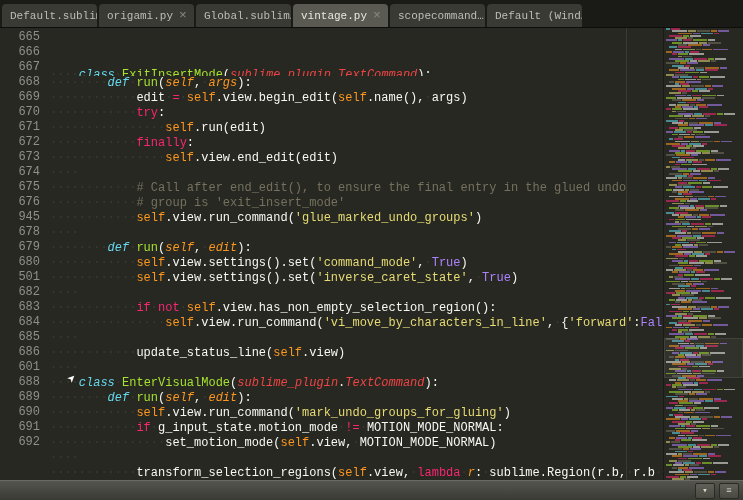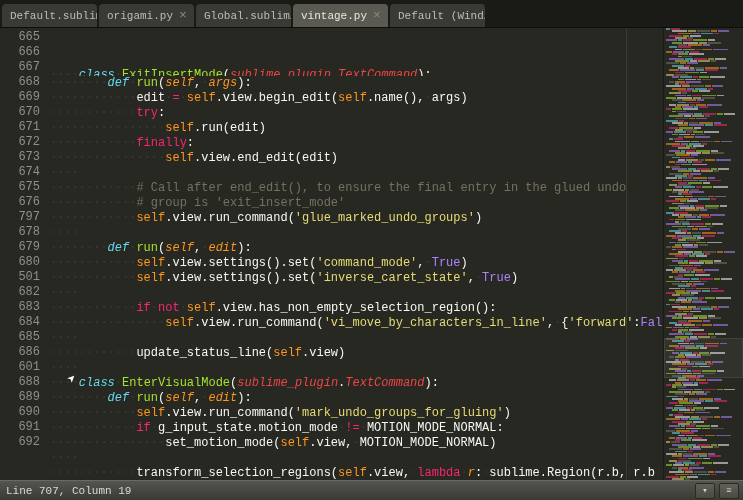--- a/index.html
+++ b/index.html
@@ -179,39 +179,42 @@
       <span class="close">×</span>
     </div>
     <div class="tab">
       <span>Global.sublim…</span>
     </div>
     <div class="tab active">
       <span>vintage.py</span>
       <span class="close">×</span>
     </div>
     <div class="tab">
+      <span>scopecommand…</span>
+    </div>
+    <div class="tab">
       <span>Default (Wind…</span>
     </div>
   </div>
 
 <div class="editor-area">
   <div class="gutter" id="gutter">
       <div>665</div>
       <div>666</div>
       <div>667</div>
       <div>668</div>
       <div>669</div>
       <div>670</div>
       <div>671</div>
       <div>672</div>
       <div>673</div>
       <div>674</div>
       <div>675</div>
       <div>676</div>
-      <div>797</div>
+      <div>945</div>
       <div>678</div>
       <div>679</div>
       <div>680</div>
       <div>501</div>
       <div>682</div>
       <div>683</div>
       <div>684</div>
       <div>685</div>
       <div>686</div>
       <div>601</div>
@@ -1505,21 +1508,20 @@
           <div class="minimap-chunk" style="width: 12px; background: rgb(230, 219, 116); opacity: 0.55;"></div>
           <div class="minimap-chunk" style="width: 5px; background: rgb(117, 113, 94); opacity: 0.55;"></div>
         </div>
       </div>
     <div class="minimap-viewport" style="top:310px;height:40px;"></div>
   </div>
   <span class="cursor-arrow" id="cursor-arrow" style="left: 68px; top: 342px; transform: rotate(-45deg); position: absolute;">➤</span>
 </div>
 
 <div class="status-bar">
-  <span>Line 707, Column 19</span>
   <div class="status-right">
     <div class="status-btn">
         <span>▾</span>
       </div>
     <div class="status-btn">
         <span>≡</span>
       </div>
   </div>
 </div>
 

